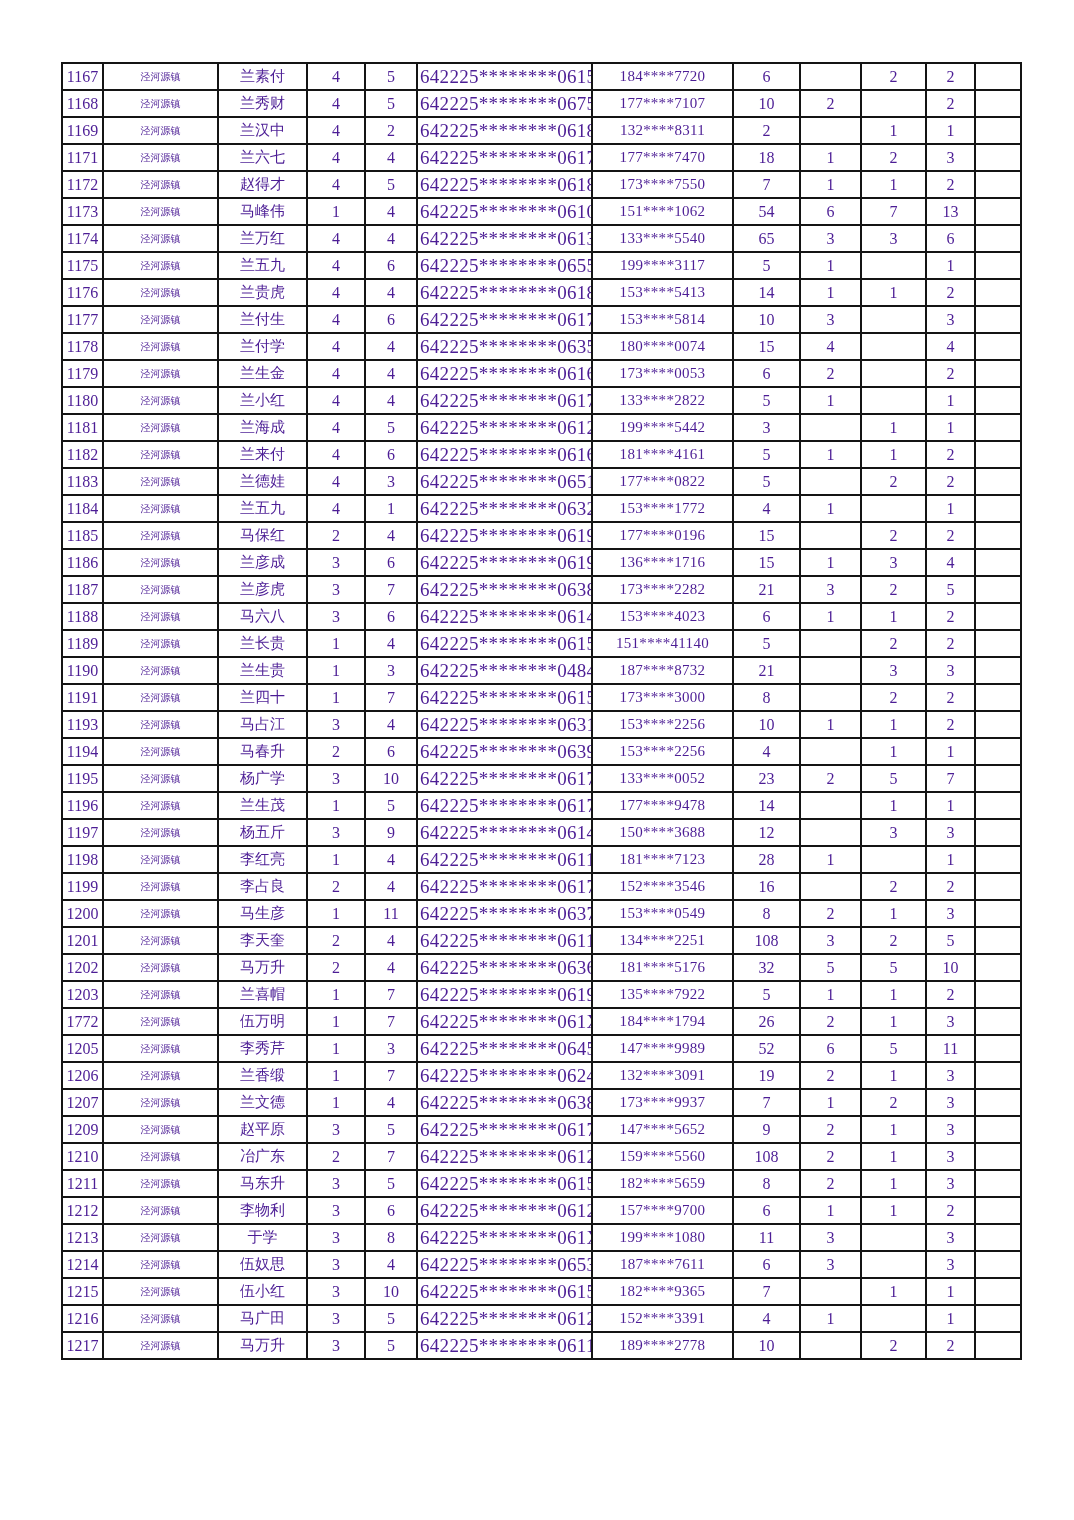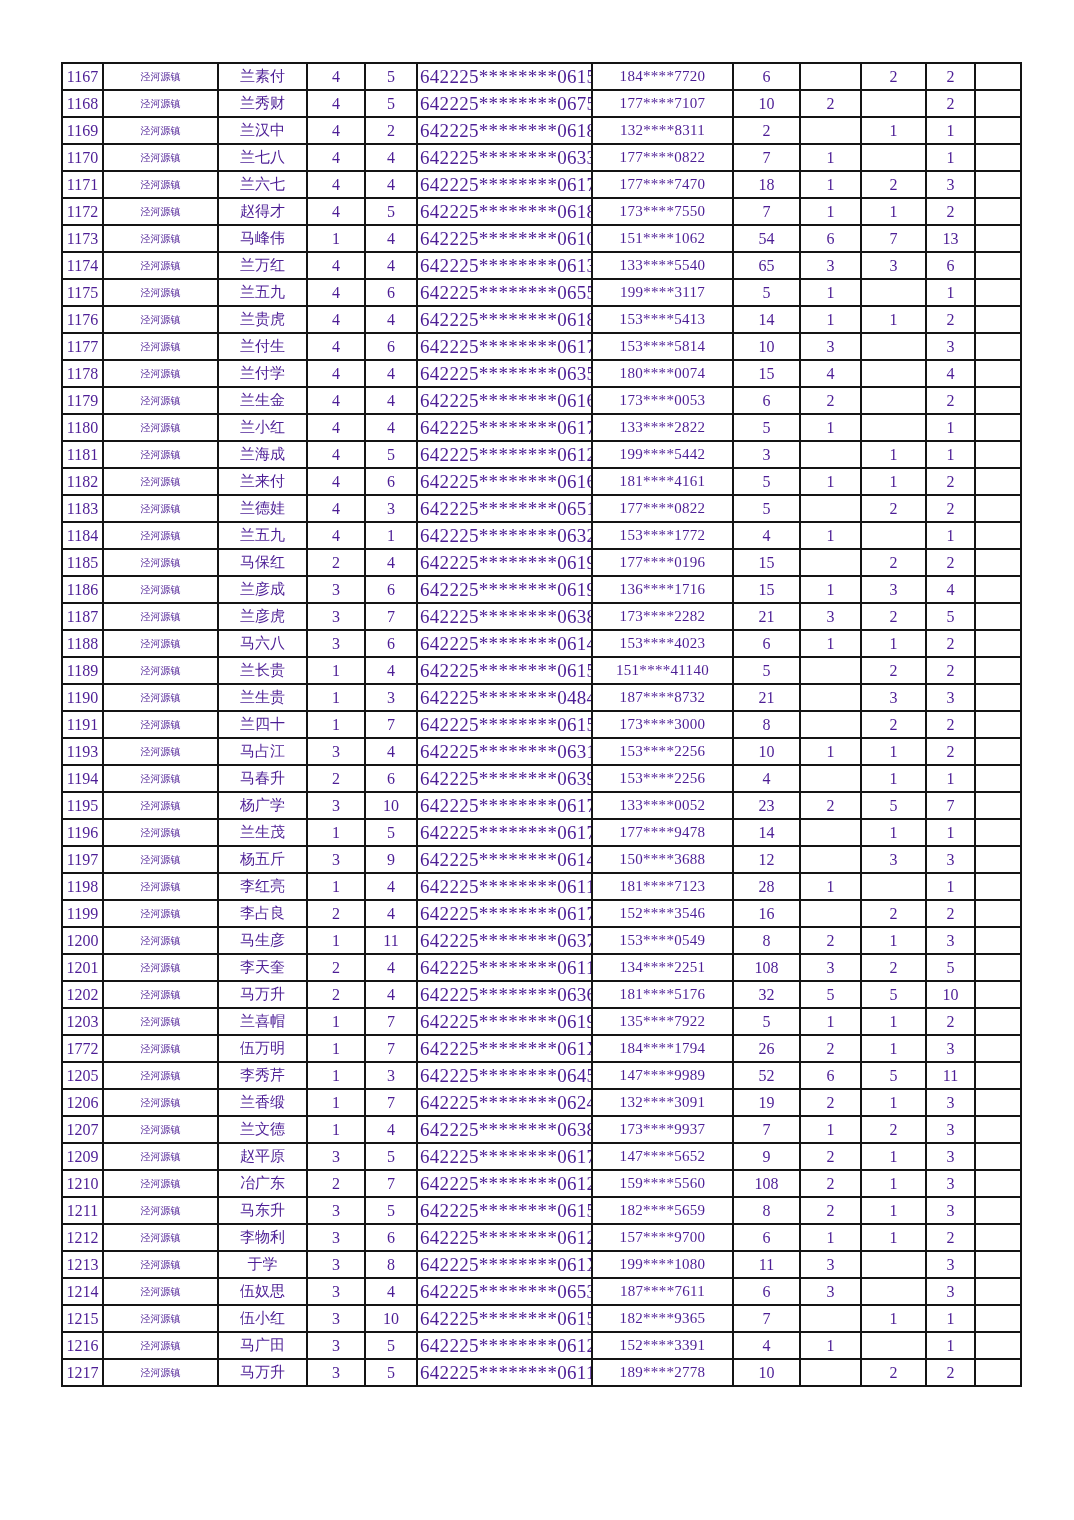--- a/index.html
+++ b/index.html
@@ -96,34 +96,20 @@
           <td class="col-count2">2</td>
           <td class="col-idnum">642225********0618</td>
           <td class="col-phone">132****8311</td>
           <td class="col-val1">2</td>
           <td class="col-val2"></td>
           <td class="col-val3">1</td>
           <td class="col-val4">1</td>
           <td class="col-empty"></td>
         </tr>
         <tr>
-          <td class="col-index">1170</td>
-          <td class="col-township">泾河源镇</td>
-          <td class="col-name">兰七八</td>
-          <td class="col-count1">4</td>
-          <td class="col-count2">4</td>
-          <td class="col-idnum">642225********0633</td>
-          <td class="col-phone">177****0822</td>
-          <td class="col-val1">7</td>
-          <td class="col-val2">1</td>
-          <td class="col-val3"></td>
-          <td class="col-val4">1</td>
-          <td class="col-empty"></td>
-        </tr>
-        <tr>
           <td class="col-index">1171</td>
           <td class="col-township">泾河源镇</td>
           <td class="col-name">兰六七</td>
           <td class="col-count1">4</td>
           <td class="col-count2">4</td>
           <td class="col-idnum">642225********0617</td>
           <td class="col-phone">177****7470</td>
           <td class="col-val1">18</td>
           <td class="col-val2">1</td>
           <td class="col-val3">2</td>

